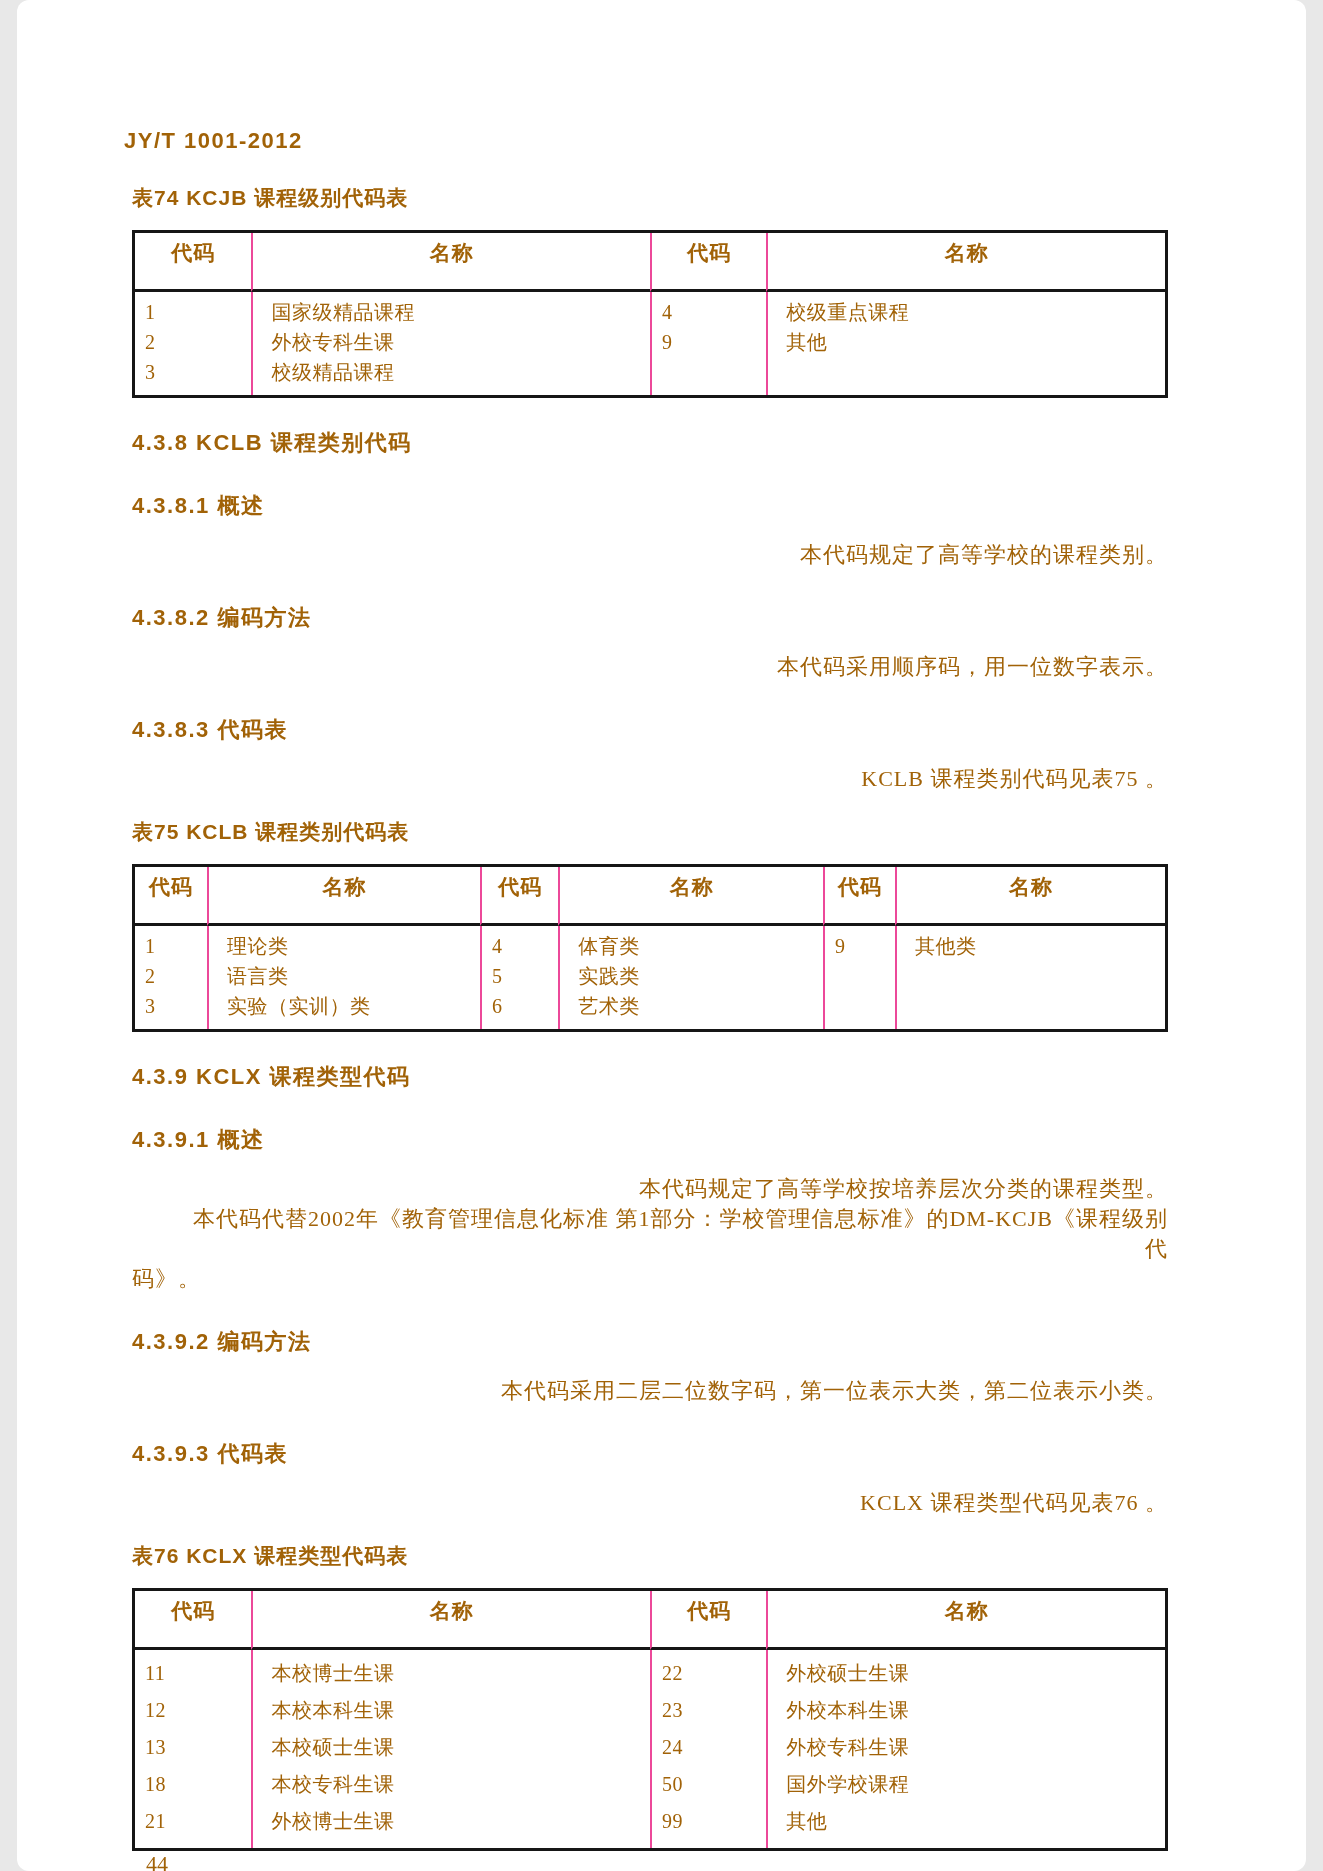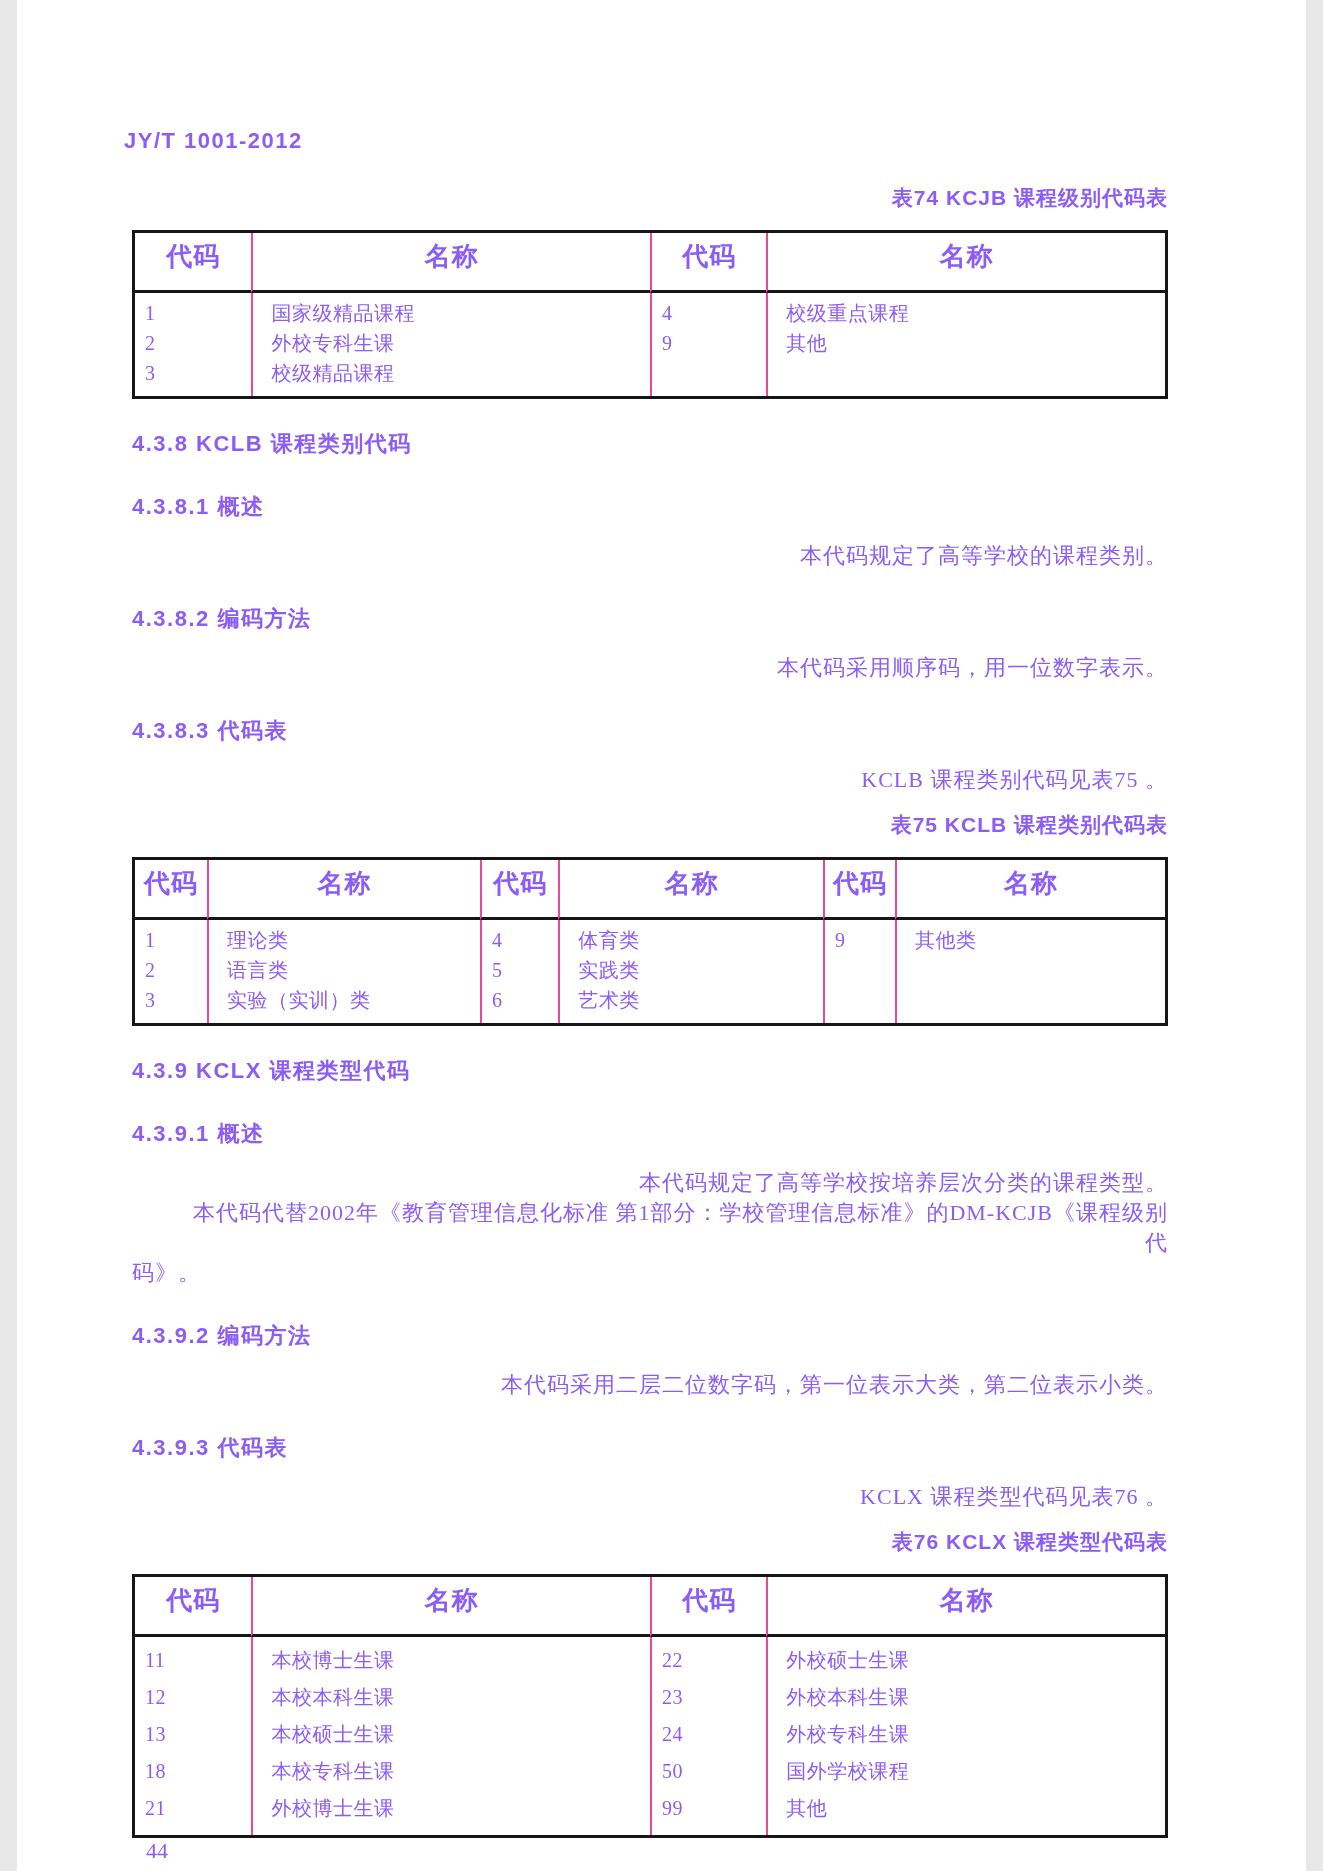--- a/index.html
+++ b/index.html
@@ -1,54 +1,55 @@
 <!DOCTYPE html>
 <html><head>
 <meta charset="utf-8">
 <style>
   html,body{margin:0;padding:0;background:#e8e8e8;}
   .page{
     position:relative;
     width:1289px;height:1871px;
     margin:0 auto;
     background:#ffffff;
-    color:#8b5cf6;
+    color:#a16207;
     overflow:hidden;
     font-family:"Liberation Serif","DejaVu Serif",serif;
     box-sizing:border-box;
     padding:128px 138px 0 115px;
+    border-radius:12px;
   }
   .doc-header{
     font-family:"Liberation Sans","DejaVu Sans",sans-serif;
     font-weight:600;
     font-size:22px;
     letter-spacing:1.5px;
     margin:0 0 30px -8px;
   }
   .tbl-title{
-    text-align:right;
+    text-align:left;
     font-family:"Liberation Sans","DejaVu Sans",sans-serif;
     font-weight:700;
     font-size:21px;
     letter-spacing:1px;
-    margin:16px 0 18px 0;
+    margin:24px 0 18px 0;
   }
   .tbl{
     border:3px solid #161616;
     background:#fff;
   }
   .thead,.tbody{display:grid;}
   .cols4{grid-template-columns:11.3% 38.7% 11.3% 38.7%;}
   .cols6{grid-template-columns:7% 26.5% 7.6% 25.7% 7% 26.2%;}
   .th{
     font-family:"Liberation Sans","DejaVu Sans",sans-serif;
     font-weight:700;
-    font-size:26px;
+    font-size:21px;
     text-align:center;
-    padding:6px 0 16px 0;
+    padding:6px 0 22px 0;
     border-bottom:3px solid #161616;
     letter-spacing:1px;
   }
   .th:not(:first-child),.bcell:not(:first-child){border-left:2px solid #ec4899;}
   .bcell{padding:5px 0 8px 0;}
   .bline{
     font-size:20px;
     line-height:30px;
     padding-left:18px;
     letter-spacing:0.5px;

